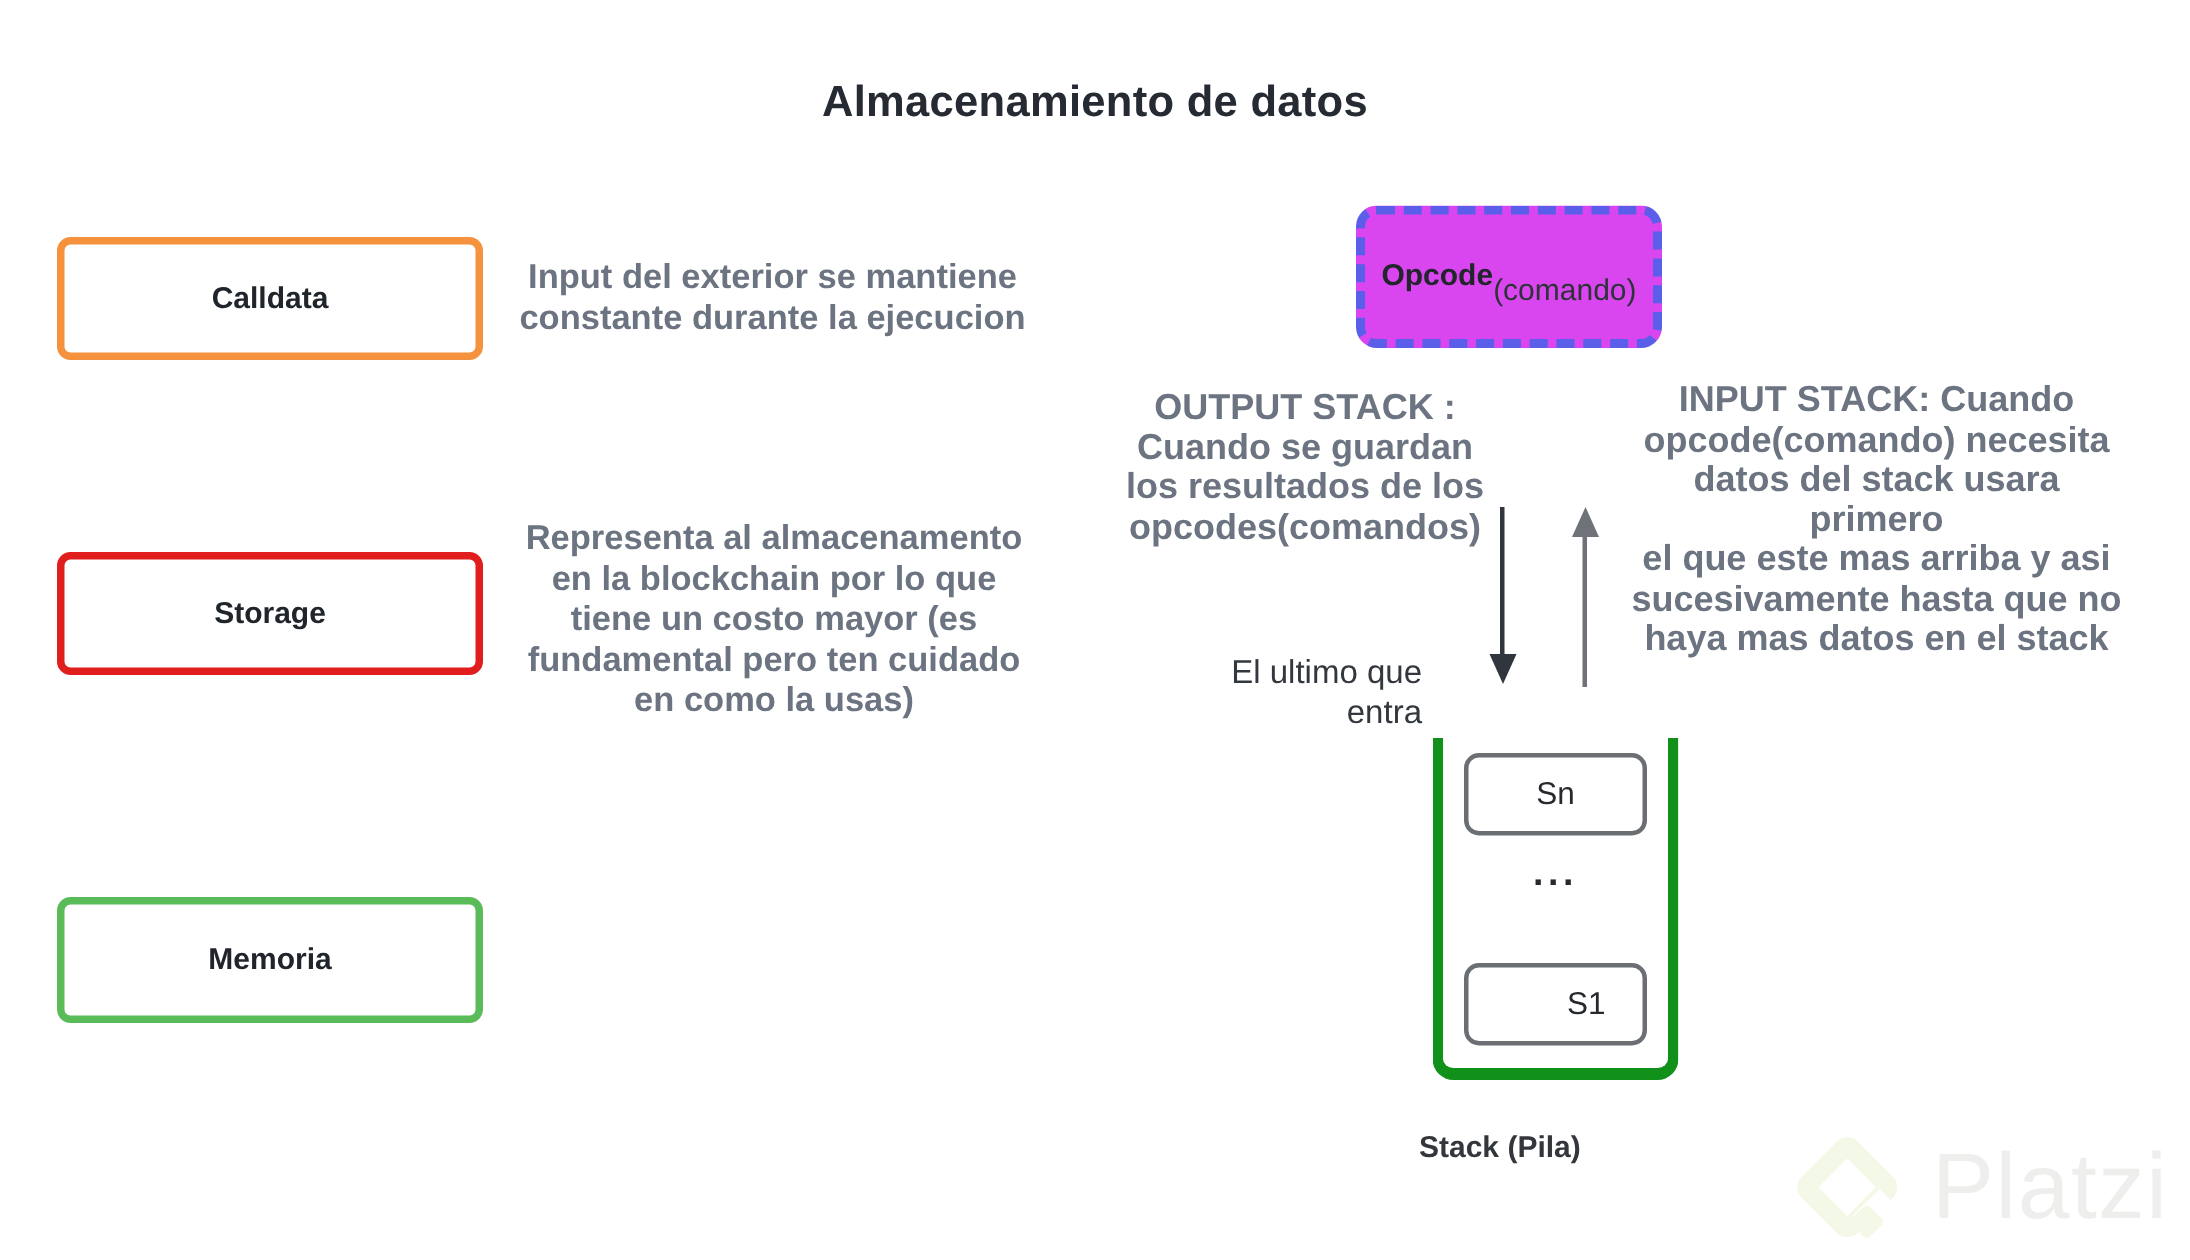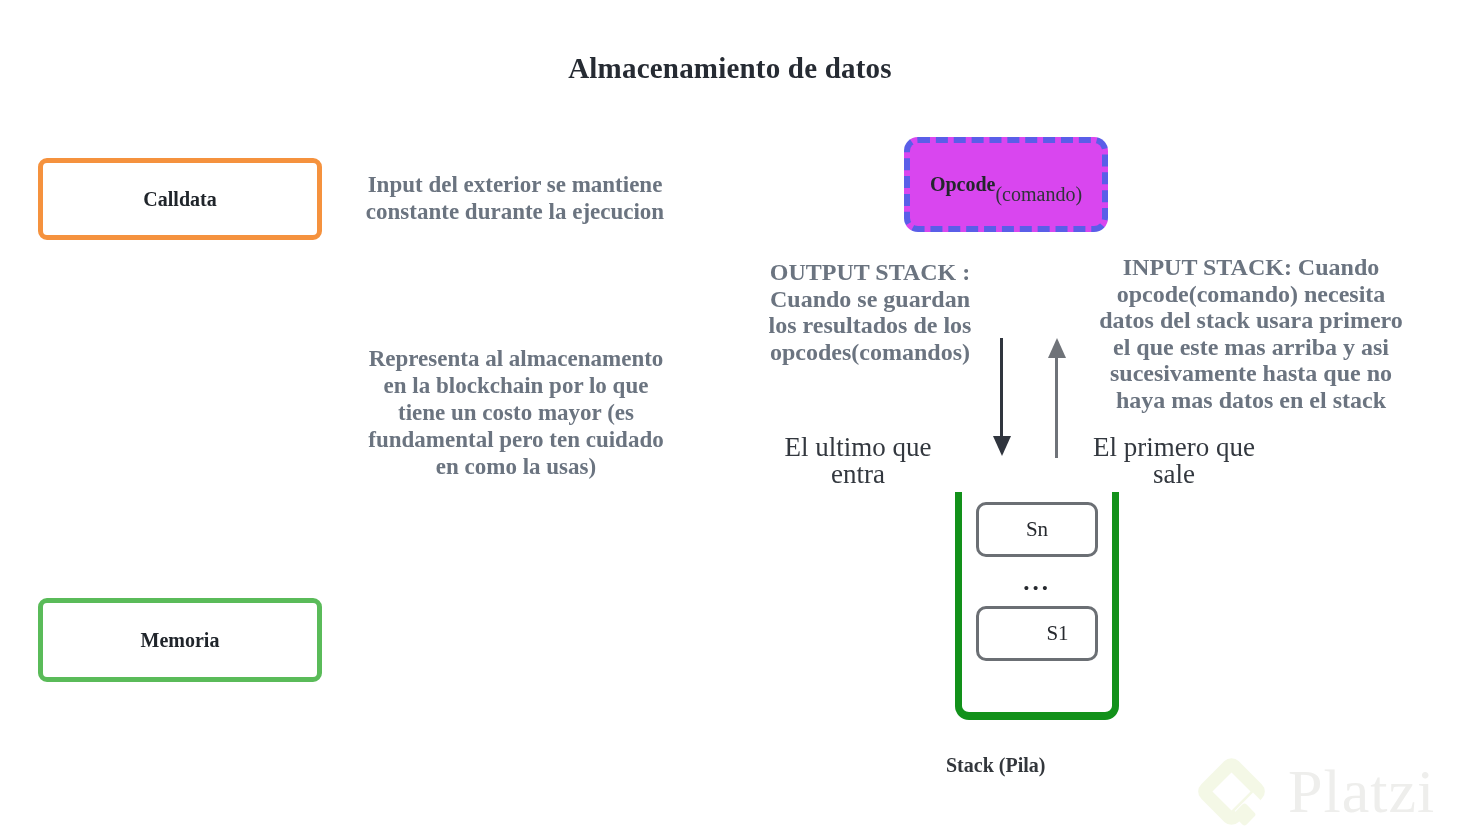--- a/index.html
+++ b/index.html
@@ -1,20 +1,20 @@
 <!DOCTYPE html>
 <html><head>
 <meta charset="utf-8">
 <style>
   html,body{margin:0;padding:0;}
   body{
     width:1460px;height:840px;background:#ffffff;position:relative;overflow:hidden;
     font-family:"Liberation Sans",sans-serif;
   }
-  .stage{position:absolute;left:0;top:0;width:1460px;height:840px;font-family:Liberation Serif, serif;}
+  .stage{position:absolute;left:0;top:0;width:1460px;height:840px;}
 
   .title{
     position:absolute;left:0;top:52px;width:100%;text-align:center;
     font-size:29px;font-weight:700;color:#262b33;letter-spacing:.2px;
   }
 
   
   .type-box{
     position:absolute;left:38px;width:284px;height:82px;box-sizing:border-box;
     border:5px solid #888;border-radius:9px;background:#fff;
@@ -51,40 +51,40 @@
 
   
   .arrow-line{position:absolute;width:3px;}
   .down-line{left:1000px;top:338px;height:100px;background:#30353e;}
   .up-line{left:1055px;top:356px;height:102px;background:#6f7379;}
   .arrow-head{position:absolute;width:0;height:0;border-left:9px solid transparent;border-right:9px solid transparent;}
   .down-head{left:993px;top:436px;border-top:20px solid #30353e;}
   .up-head{left:1048px;top:338px;border-bottom:20px solid #6f7379;}
 
   .arrow-label{
-    position:absolute;width:180px;text-align:center;white-space:pre-line;
-    font-size:27px;color:#33383f;line-height:27px;
+    position:absolute;width:180px;text-align:right;white-space:pre-line;
+    font-size:22px;color:#33383f;line-height:27px;
   }
   .arrow-label.push{left:768px;top:434px;}
   .arrow-label.pop{left:1084px;top:434px;}
 
   
   .stack-u{
     position:absolute;left:955px;top:492px;width:164px;height:228px;box-sizing:border-box;
     border-left:7px solid #12911a;border-right:7px solid #12911a;border-bottom:8px solid #12911a;
     border-radius:0 0 14px 14px;background:#fff;
   }
   .slot{
     position:absolute;left:976px;width:122px;height:55px;box-sizing:border-box;
     border:3px solid #6b6f74;border-radius:10px;background:#fff;
     display:flex;align-items:center;justify-content:center;
     font-size:21px;color:#26292e;
   }
   .slot.sn{top:502px;}
-  .slot.s1{top:606px;padding-left:41px;}
+  .slot.s1{top:642px;padding-left:41px;}
   .stack-dots{
     position:absolute;left:976px;top:568px;width:122px;text-align:center;
     font-size:25px;font-weight:700;color:#26292e;letter-spacing:3px;
   }
   .stack-label{
     position:absolute;left:946px;top:754px;width:182px;
     font-size:20px;font-weight:700;color:#33373c;
   }
 
   
@@ -109,20 +109,23 @@
 <div class="stage">
 
   <div class="title">Almacenamiento de datos</div>
 
   <div class="type-box calldata" style="border-color: rgb(245, 146, 62);">
     <span>Calldata</span>
   </div>
   <div class="desc d1">Input del exterior se mantiene
 constante durante la ejecucion</div>
 
+  <div class="type-box storage" style="border-color: rgb(224, 30, 30);">
+    <span>Storage</span>
+  </div>
   <div class="desc d2">Representa al almacenamento
 en la blockchain por lo que
 tiene un costo mayor (es
 fundamental pero ten cuidado
 en como la usas)</div>
 
   <div class="type-box memoria" style="border-color: rgb(90, 187, 89);">
     <span>Memoria</span>
   </div>
 
@@ -142,22 +145,20 @@
 sucesivamente hasta que no
 haya mas datos en el stack</div>
 
   <div class="arrow-line down-line" style="background: rgb(48, 53, 62);"></div>
   <div class="arrow-head down-head"></div>
   <div class="arrow-line up-line" style="background: rgb(111, 115, 121);"></div>
   <div class="arrow-head up-head"></div>
 
   <div class="arrow-label push">El ultimo que
 entra</div>
-  <div class="arrow-label pop">El primero que
-sale</div>
 
   <div class="stack-u" style="border-color: rgb(18, 145, 26);"></div>
   <div class="slot sn" style="border-color: rgb(107, 111, 116);">
     <span>Sn</span>
   </div>
   <div class="stack-dots">...</div>
   <div class="slot s1" style="border-color: rgb(107, 111, 116);">
     <span>S1</span>
   </div>
   <div class="stack-label">Stack (Pila)</div>

